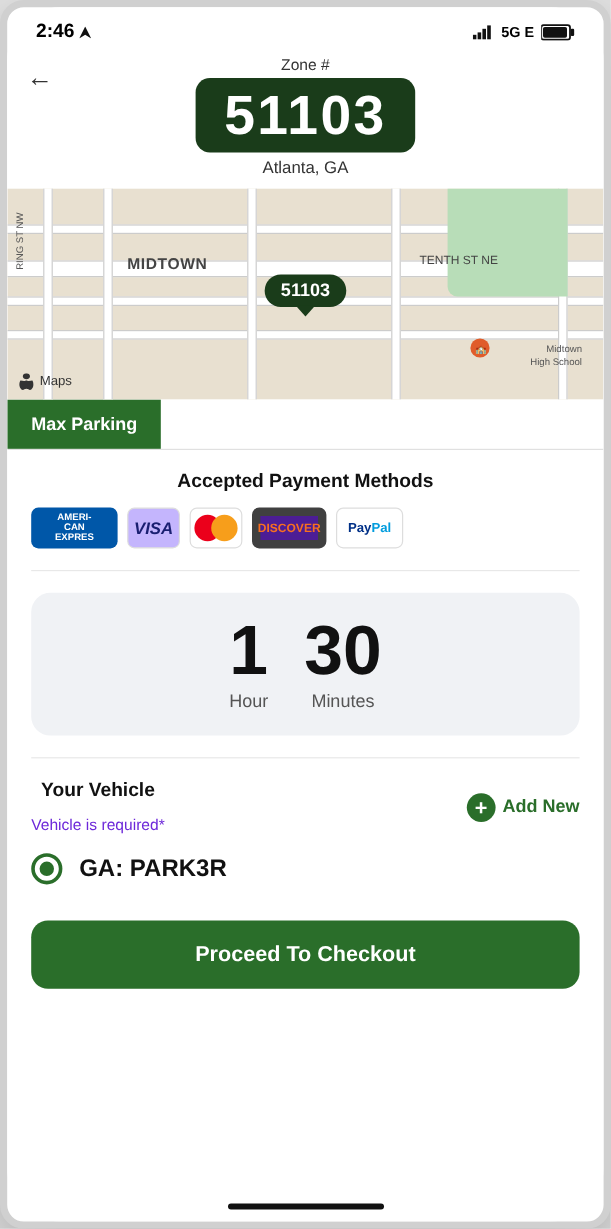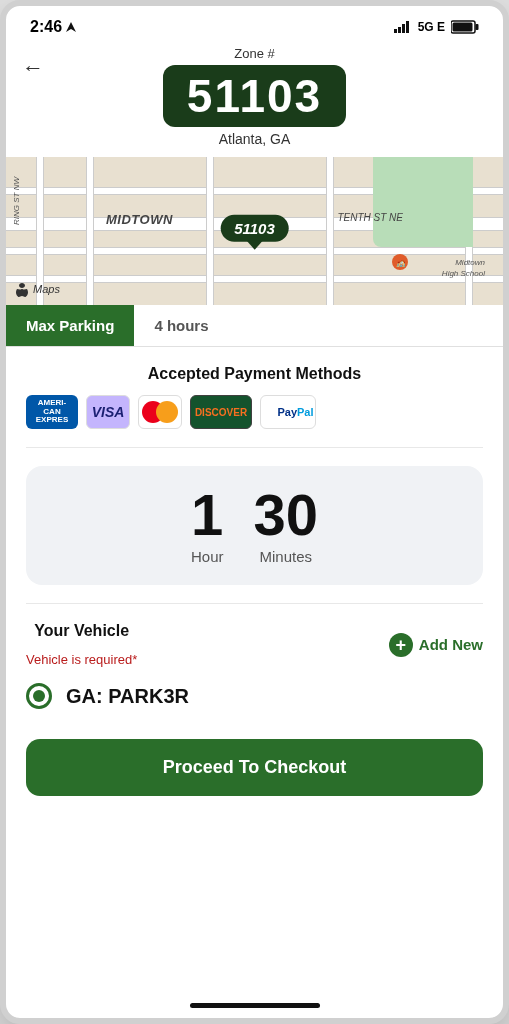--- a/index.html
+++ b/index.html
@@ -90,24 +90,23 @@
       font-size: 22px;
       color: #333;
       cursor: pointer;
       background: none;
       border: none;
     }
 
     
     .map-container {
       width: 100%;
-      height: 148px;
+      height: 176px;
       position: relative;
       overflow: hidden;
-      font-style: italic;
     }
     .map-bg {
       width: 100%;
       height: 100%;
       background: #e8e0d0;
       position: relative;
     }
     
     .map-road-h {
       position: absolute;
@@ -132,21 +131,21 @@
       position: absolute;
       left: 100px;
       top: 55px;
       font-size: 13px;
       font-weight: 600;
       color: #444;
       letter-spacing: 0.5px;
     }
     .map-label-tenth {
       position: absolute;
-      right: 100px;
+      right: 88px;
       top: 55px;
       font-size: 10px;
       color: #444;
     }
     .map-badge {
       position: absolute;
       left: 50%;
       top: 50%;
       transform: translate(-50%, -60%);
       background: #1a3c1a;
@@ -221,40 +220,40 @@
       display: flex;
       align-items: center;
       justify-content: center;
       padding: 0 6px;
       font-size: 11px;
       font-weight: 800;
     }
     .card-amex {
       background: #0057a8;
       color: #fff;
-      width: 52px;
+      width: 72px;
       font-size: 10px;
     }
     .card-visa {
       background: #c4b5fd;
       border: 1px solid #ddd;
       color: #1a1f71;
       width: 44px;
       font-size: 14px;
       font-weight: 900;
       font-style: italic;
     }
     .card-mc {
       background: #fff;
       border: 1px solid #ddd;
       width: 44px;
     }
     .card-discover {
-      background: #14532d;
-      border: 1px solid #404040;
+      background: #4c1d95;
+      border: 7px solid #404040;
       color: #f76f20;
       width: 62px;
       font-size: 9px;
       font-weight: 700;
     }
     .card-paypal {
       background: #fff;
       border: 1px solid #ddd;
       width: 56px;
       font-size: 11px;
@@ -333,21 +332,21 @@
       border-radius: 50%;
       color: #fff;
       display: flex;
       align-items: center;
       justify-content: center;
       font-size: 18px;
       line-height: 1;
     }
     .vehicle-subtitle {
       font-size: 13px;
-      color: #b91c1c;
+      color: #6d28d9;
       margin-top: 2px;
     }
 
     .vehicle-item {
       display: flex;
       align-items: center;
       gap: 14px;
       margin-top: 16px;
     }
     .vehicle-radio {
@@ -417,21 +416,21 @@
       border-radius: 50%;
       background: #f79e1b;
       margin-left: -8px;
     }
 
     
     .paypal-text {
       font-size: 11px;
       font-weight: 800;
     }
-    .paypal-pay { color: #003087; padding-left: 15px; }
+    .paypal-pay { color: #003087; }
     .paypal-pal { color: #009cde; }
   </style>
 </head>
 <body>
 
 <div class="phone">
   <div class="screen">
 
     <div class="status-bar">
       <div class="status-time">
@@ -499,23 +498,20 @@
             <text x="1" y="9" font-size="8" fill="white">🏫</text>
           </svg>
         </div>
       </div>
     </div>
 
     <div class="tabs">
       <div class="tab active">
         <span>Max Parking</span>
       </div>
-      <div class="tab inactive">
-        <span>4 hours</span>
-      </div>
     </div>
 
     <div class="content">
 
       <div class="section-title">Accepted Payment Methods</div>
       <div class="payment-icons">
         <div class="payment-card card-amex">
           <span style="font-size:8px;font-weight:900;line-height:1.1;text-align:center;">AMERI-<br>CAN<br>EXPRES</span>
         </div>
         <div class="payment-card card-visa">

